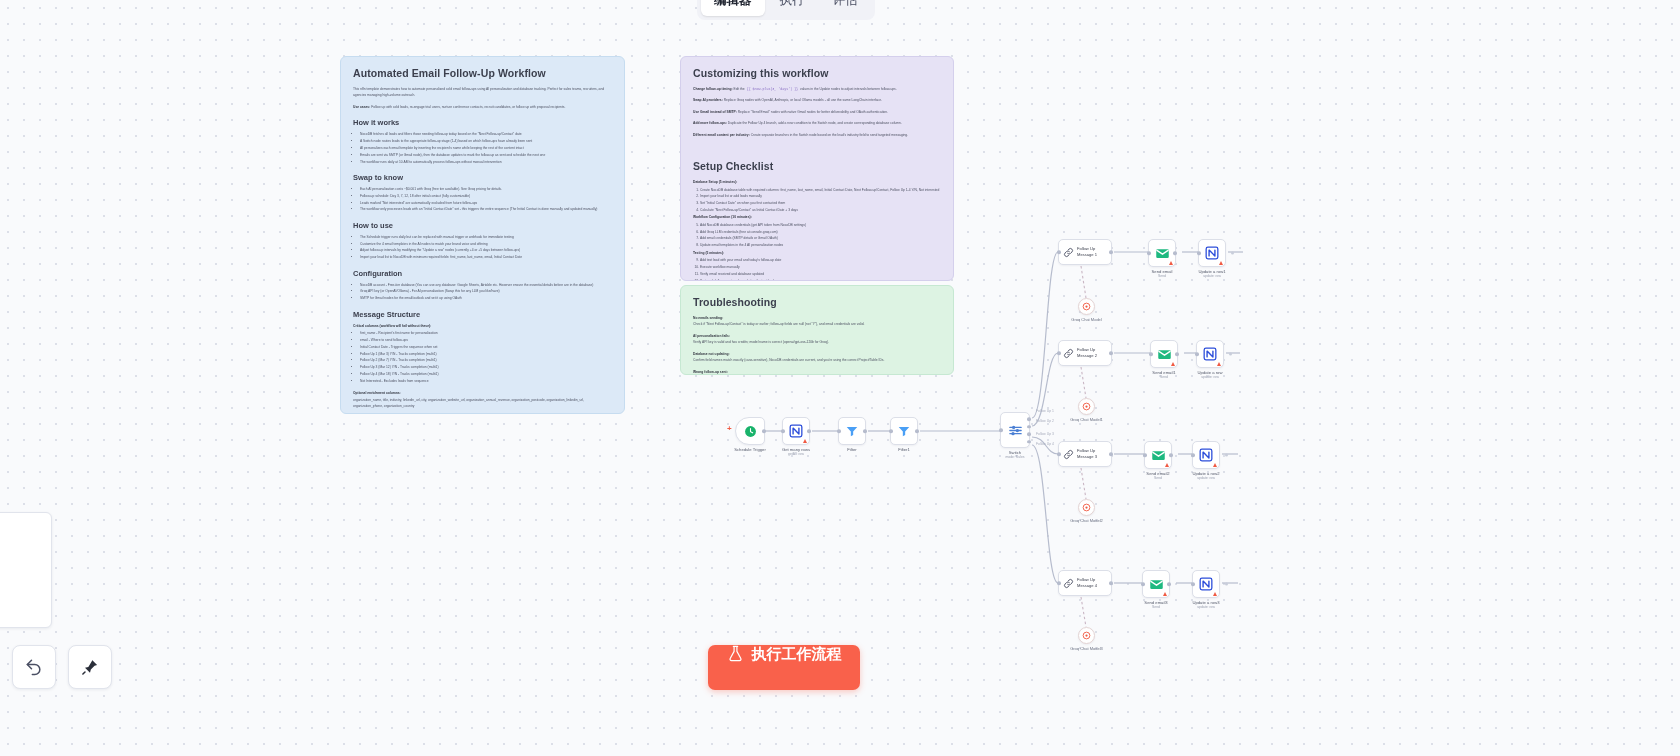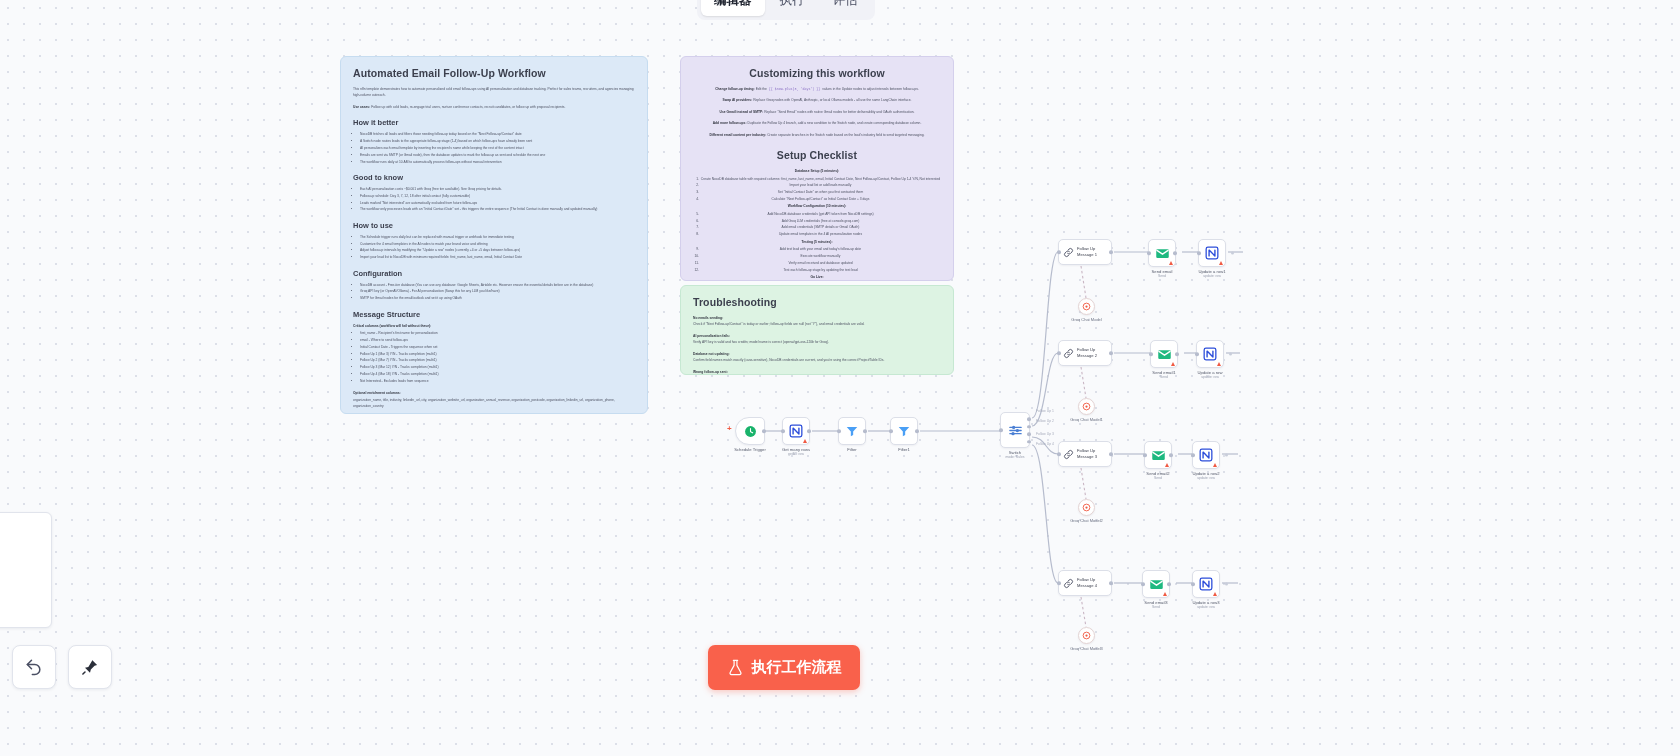--- a/index.html
+++ b/index.html
@@ -52,24 +52,24 @@
   }
   .note p, .note li {
     font-size: 3.3px; line-height: 1.95; color: #4d5162;
   }
   .note ul, .note ol { padding-left: 7px; margin: 1px 0; }
   .note li { margin-bottom: .4px; }
   .note b { font-weight: 700; color: #31343f; }
   .note .mono { font-family: "Liberation Mono", monospace; color: #8a6fc4; }
   .note .gap { height: 5px; }
 
-  #note-main  { left:340px; top:56px;  width:308px; height:358px;
+  #note-main  { left:340px; top:56px;  width:285px; height:358px;
                 background:#dce9f7; border:1px solid #c6dcf0; }
   #note-custom{ left:680px; top:56px;  width:274px; height:225px;
-                background:#e6e2f5; border:1px solid #d4cfec;text-align:center; }
+                background:#e6e2f5; border:1px solid #d4cfec; }
   #note-trouble{left:680px; top:285px; width:274px; height:90px;
                 background:#ddf3e3; border:1px solid #c6e8d2; }
 
   
   .node {
     position: absolute;
     background: #ffffff;
     border: 1px solid #dcdfe8;
     border-radius: 5px;
     display: flex; align-items: center;
@@ -133,21 +133,21 @@
     box-shadow: 0 1px 3px rgba(20,25,50,.07); cursor: pointer;
   }
   #btn-undo { left: 12px; top: 645px; }
   #btn-pin  { left: 68px; top: 645px; }
 
   
   #exec-btn {
     position: absolute; left: 708px; top: 645px;
     width: 152px; height: 45px;
     background: #f9614b; border-radius: 7px;
-    display: flex; align-items: center; justify-content: center; gap: 8px;
+    display: flex; align-items: flex-start; justify-content: center; gap: 8px;
     color: #fff; font-size: 15px; font-weight: 600;
     box-shadow: 0 2px 6px rgba(249,97,75,.33);
     cursor: pointer;
   }
 </style>
 </head>
 <body>
 
 <div id="canvas">
 
@@ -156,30 +156,30 @@
     <div class="tab">执行</div>
     <div class="tab">评估</div>
   </div>
 
   <div class="note" id="note-main">
     <h2>Automated Email Follow-Up Workflow</h2>
     <p>This n8n template demonstrates how to automate personalized cold email follow-ups using AI personalization and database tracking. Perfect for sales teams, recruiters, and agencies managing high-volume outreach.</p>
     <div class="gap"></div>
     <p><b>Use cases:</b> <span>Follow up with cold leads, re-engage trial users, nurture conference contacts, recruit candidates, or follow up with proposal recipients.</span></p>
 
-    <h3>How it better</h3>
+    <h3>How it works</h3>
     <ul>
       <li>NocoDB fetches all leads and filters those needing follow-up today based on the "Next Follow-up/Contact" date</li>
       <li>A Switch node routes leads to the appropriate follow-up stage (1-4) based on which follow-ups have already been sent</li>
       <li>AI personalizes each email template by inserting the recipient's name while keeping the rest of the content intact</li>
       <li>Emails are sent via SMTP (or Gmail node), then the database updates to mark the follow-up as sent and schedule the next one</li>
       <li>The workflow runs daily at 10 AM to automatically process follow-ups without manual intervention</li>
     </ul>
 
-    <h3>Good to know</h3>
+    <h3>Swap to know</h3>
     <ul>
       <li>Each AI personalization costs ~$0.001 with Groq (free tier available). See Groq pricing for details.</li>
       <li>Follow-up schedule: Day 3, 7, 12, 18 after initial contact (fully customizable)</li>
       <li>Leads marked "Not interested" are automatically excluded from future follow-ups</li>
       <li>The workflow only processes leads with an "Initial Contact Date" set - this triggers the entire sequence (The Initial Contact is done manually and updated manually)</li>
     </ul>
 
     <h3>How to use</h3>
     <ul>
       <li>The Schedule trigger runs daily but can be replaced with manual trigger or webhook for immediate testing</li>
@@ -218,21 +218,21 @@
     <p><b>Change follow-up timing:</b><span> Edit the</span><span class="mono"> {{ $now.plus(3, 'days') }} </span><span>values in the Update nodes to adjust intervals between follow-ups.</span></p>
     <div class="gap"></div>
     <p><b>Swap AI providers:</b><span> Replace Groq nodes with OpenAI, Anthropic, or local Ollama models - all use the same LangChain interface.</span></p>
     <div class="gap"></div>
     <p><b>Use Gmail instead of SMTP:</b><span> Replace "Send Email" nodes with native Gmail nodes for better deliverability and OAuth authentication.</span></p>
     <div class="gap"></div>
     <p><b>Add more follow-ups:</b><span> Duplicate the Follow Up 4 branch, add a new condition to the Switch node, and create corresponding database column.</span></p>
     <div class="gap"></div>
     <p><b>Different email content per industry:</b><span> Create separate branches in the Switch node based on the lead's industry field to send targeted messaging.</span></p>
 
-    <h2 style="margin-top:11px">Setup Checklist</h2>
+    <h2 style="margin-top:22px">Setup Checklist</h2>
 
     <p><b>Database Setup (5 minutes):</b></p>
     <ol>
       <li>Create NocoDB database table with required columns: first_name, last_name, email, Initial Contact Date, Next Follow-up/Contact, Follow Up 1-4 Y/N, Not interested</li>
       <li>Import your lead list or add leads manually</li>
       <li>Set "Initial Contact Date" on when you first contacted them</li>
       <li>Calculate "Next Follow-up/Contact" as Initial Contact Date + 3 days</li>
     </ol>
     <p><b>Workflow Configuration (10 minutes):</b></p>
     <ol start="5">

